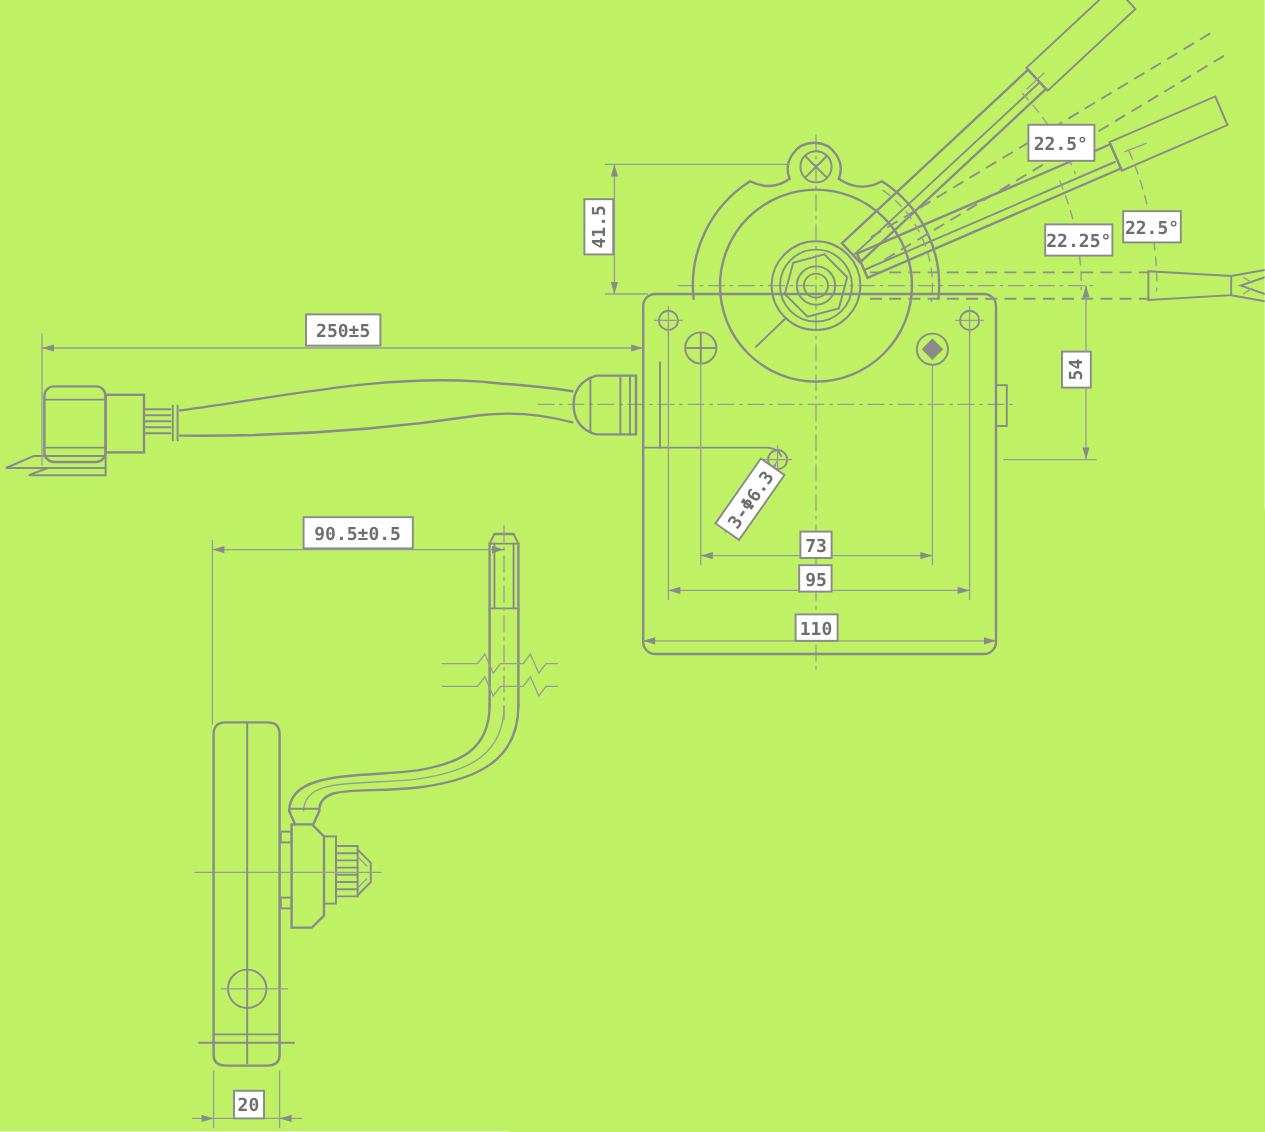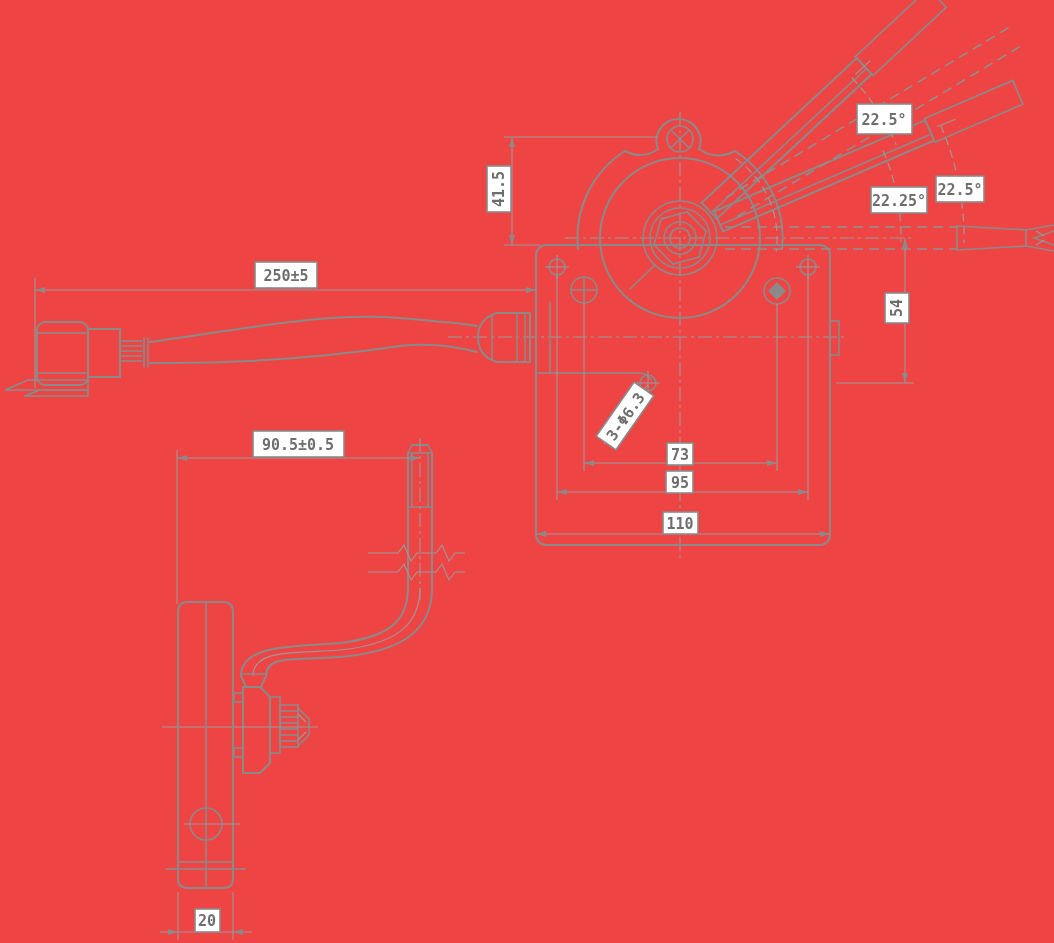--- a/index.html
+++ b/index.html
@@ -1,16 +1,16 @@
 <!DOCTYPE html>
 <html><head>
 <meta charset="utf-8">
 <style>
   html,body{margin:0;padding:0;background:#ffffff;}
-  .stage{position:relative;width:1054px;height:943px;background:#ef4444;overflow:hidden;
+  .stage{position:relative;width:1054px;height:943px;background:#bef264;overflow:hidden;
          font-family:"DejaVu Sans Mono","Liberation Mono",monospace;}
   svg{display:block}
   .ln   {stroke:#8a8a8a;stroke-width:2;fill:none;stroke-linecap:round;}
   .ln2  {stroke:#8a8a8a;stroke-width:1.6;fill:none;stroke-linecap:round;}
   .thin {stroke:#9a9a9a;stroke-width:1.1;fill:none;}
   .cl   {stroke:#9a9a9a;stroke-width:1.1;fill:none;stroke-dasharray:14 4 3 4;}
   .dash {stroke:#8f8f8f;stroke-width:1.6;fill:none;stroke-dasharray:10 6;}
   .darc {stroke:#9a9a9a;stroke-width:1.2;fill:none;stroke-dasharray:8 5;}
   .arrow{fill:#8a8a8a;stroke:none;}
   .box  {fill:#ffffff;stroke:#8a8a8a;stroke-width:1.6;}

